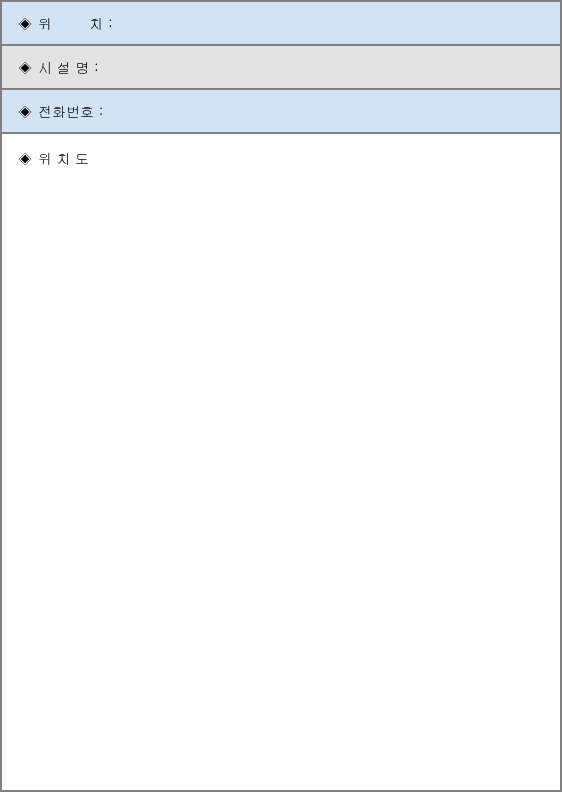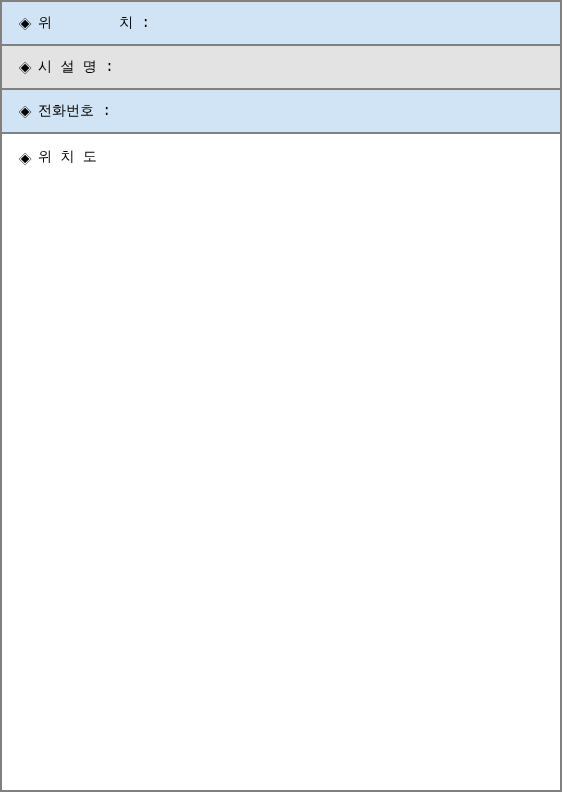--- a/index.html
+++ b/index.html
@@ -41,21 +41,20 @@
     align-items: flex-start;
     padding-top: 14px;
   }
   .bullet {
     margin-right: 6px;
     display: inline-block;
   }
   .label {
     letter-spacing: 0;
     white-space: pre;
-    font-family: Liberation Mono, monospace;
   }
 </style>
 </head>
 <body>
 
 <div class="container">
 
   <div class="row blue">
     <span class="bullet">◈</span>
     <span class="label">위        치 :</span>

